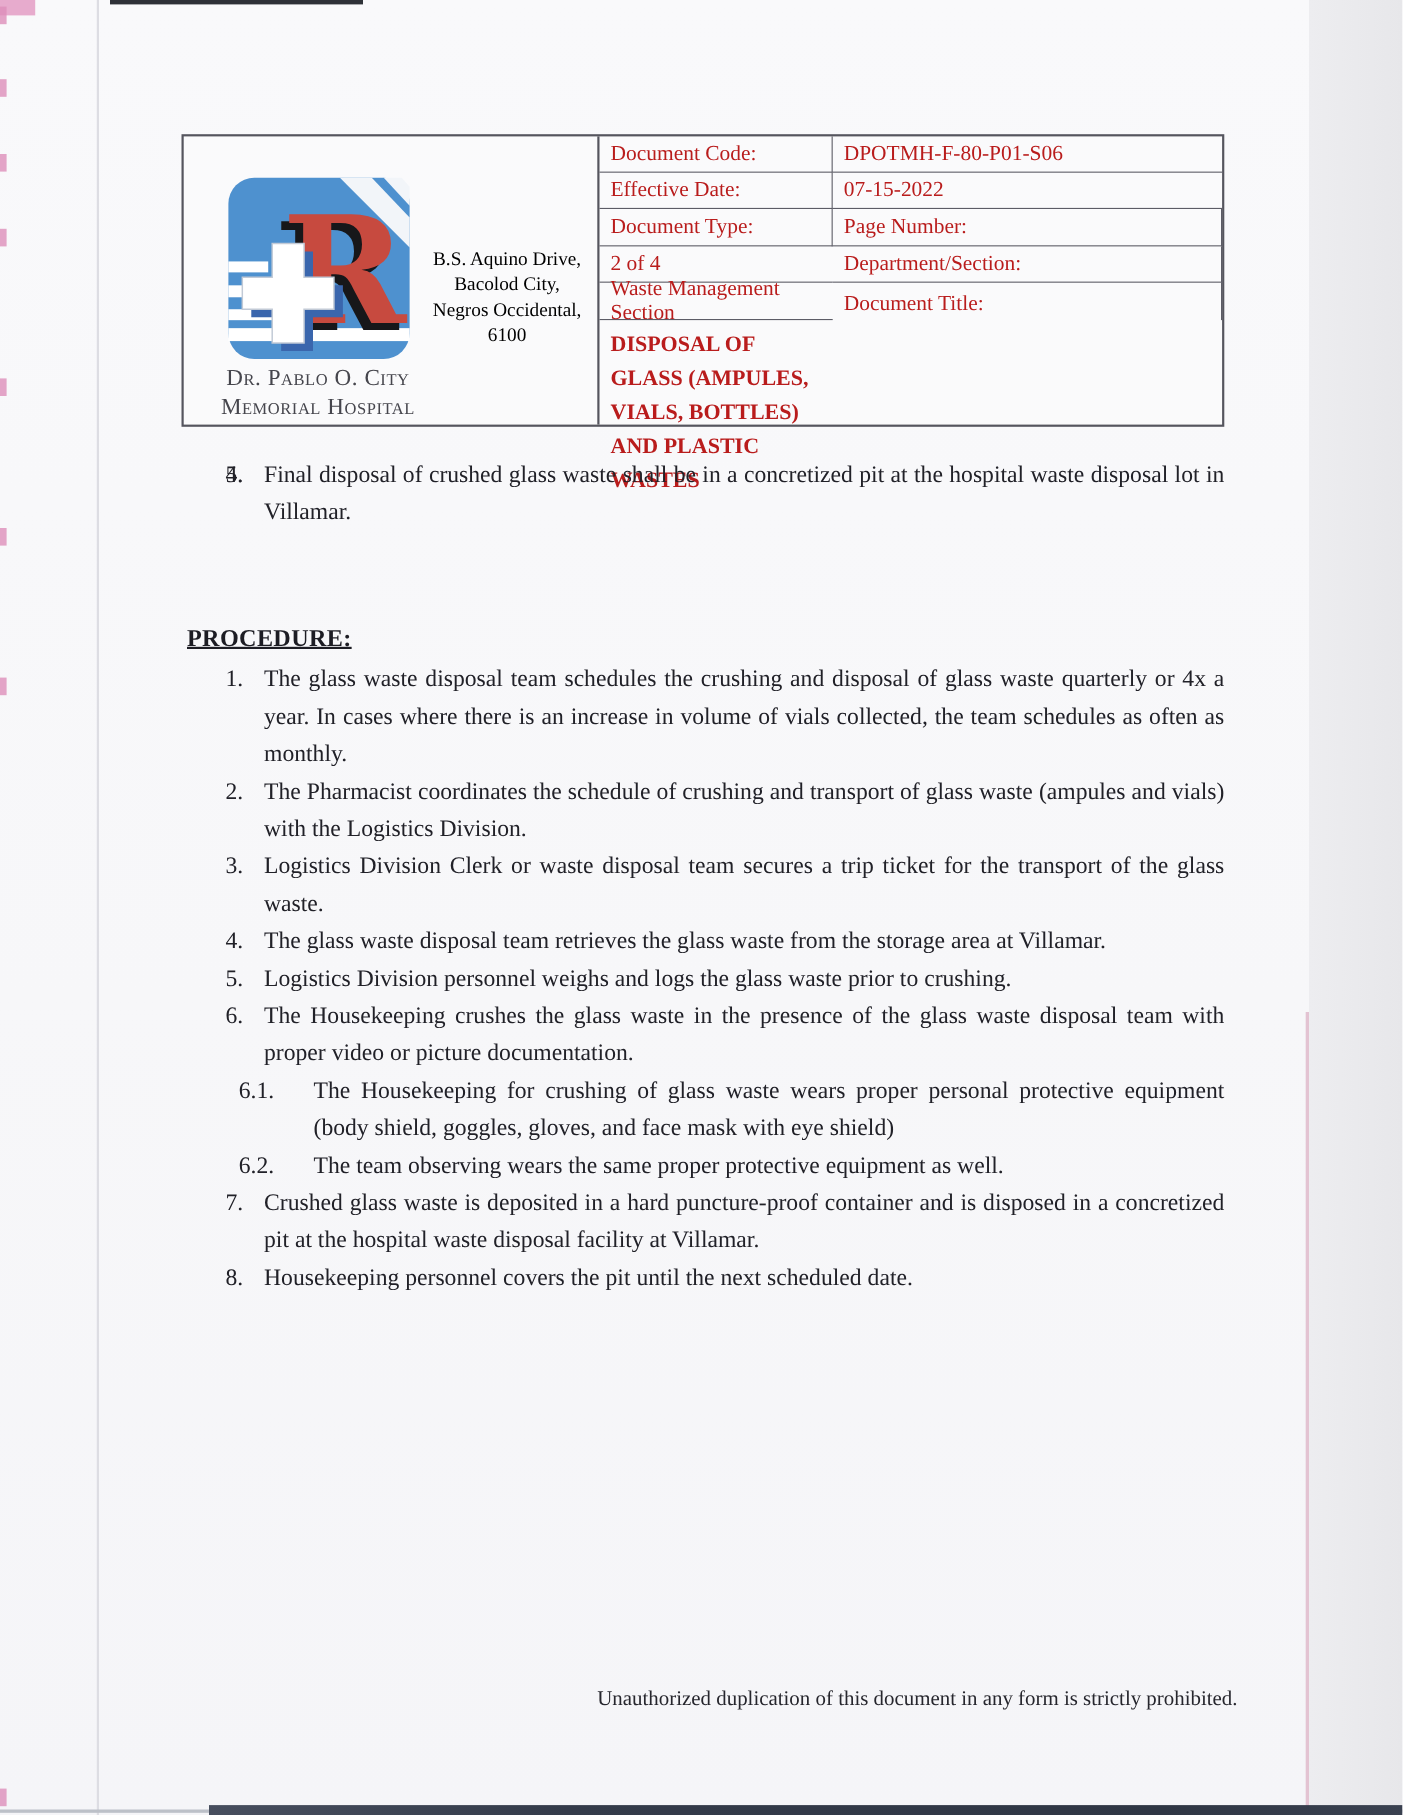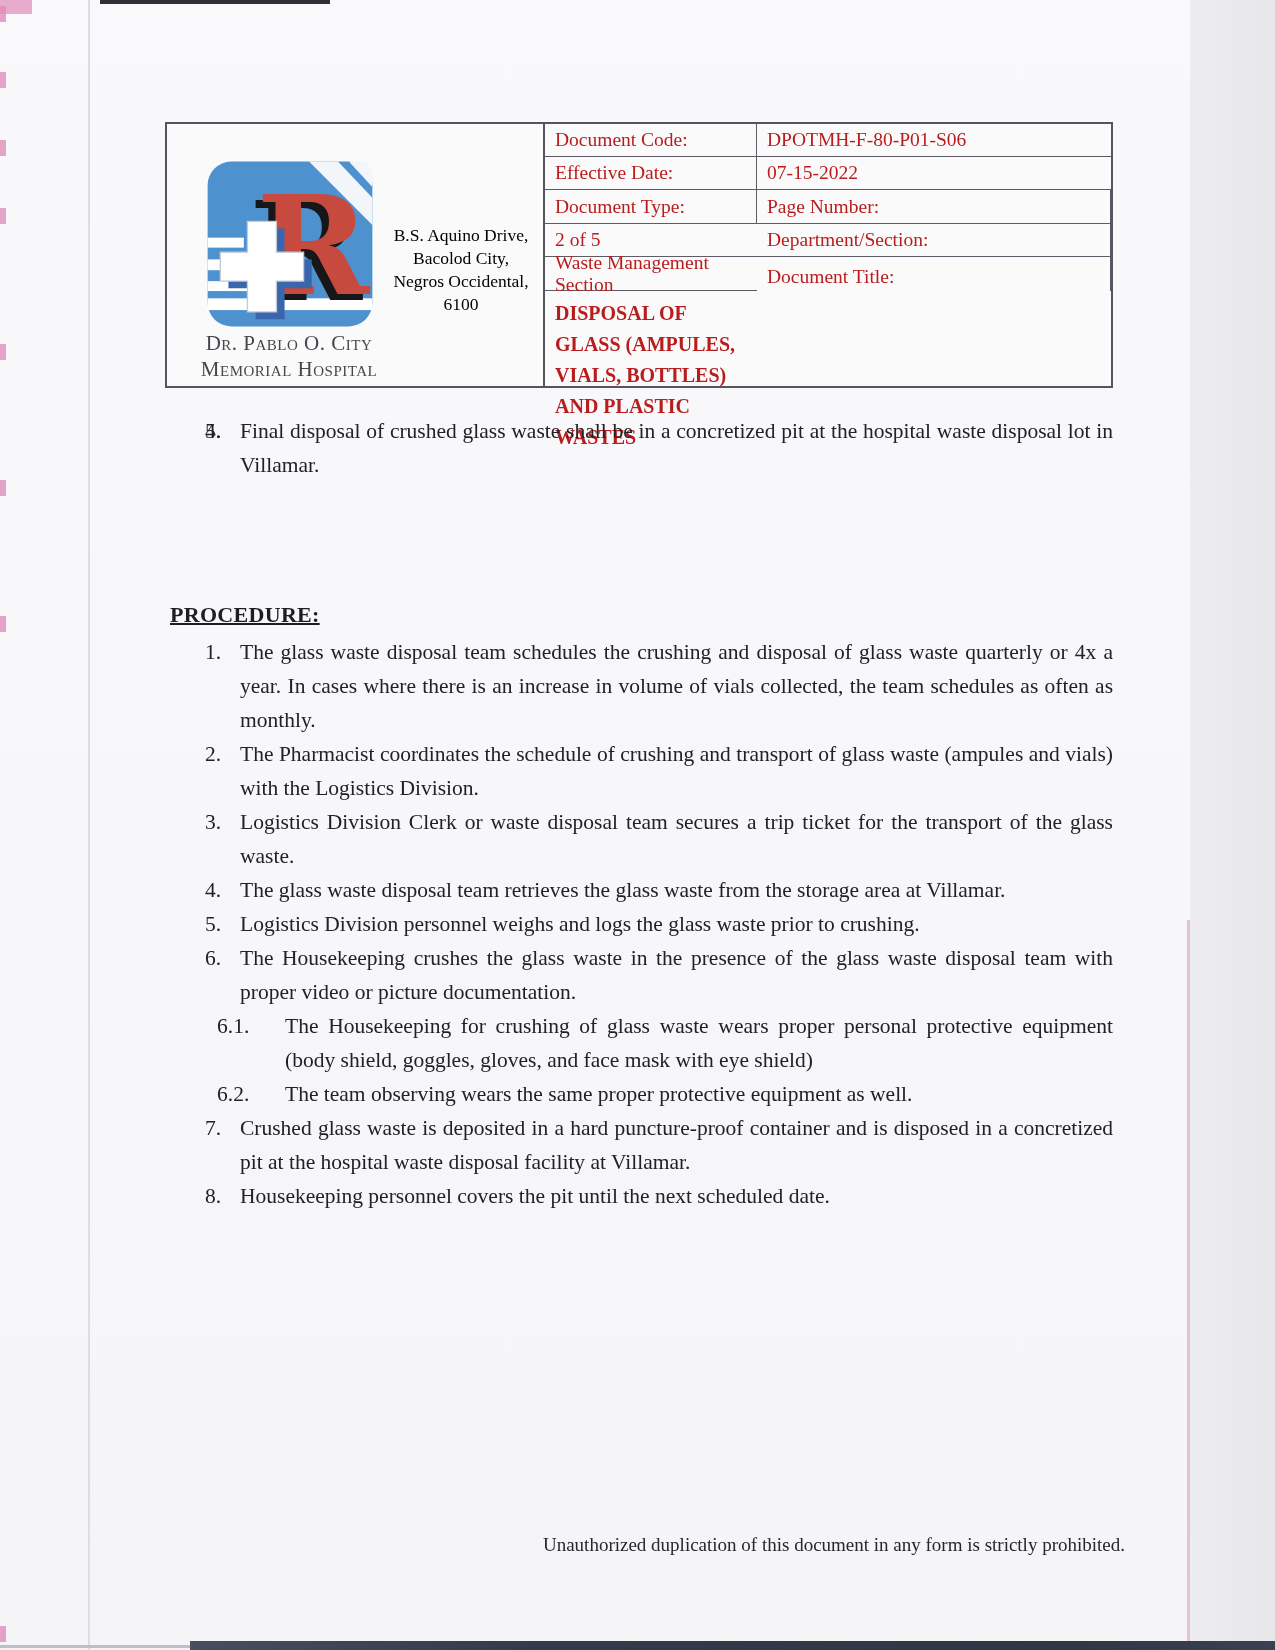--- a/index.html
+++ b/index.html
@@ -44,21 +44,21 @@
   .hv.title-value { align-items: flex-start; padding: 7px 12px 0 10px;
     font-weight: bold; font-size: 20px; line-height: 31px; }
   .hl.last { align-items: flex-start; padding-top: 9px; }
 
   
   .body-flow { position: absolute; left: 170px; top: 414px; width: 943px;
     font-size: 21.5px; line-height: 34px; color: #212128; }
   .li { position: relative; margin-left: 35px; padding-left: 35px; text-align: justify; }
   .li .num { position: absolute; left: 0; top: 0; }
   .li.sub { margin-left: 47px; padding-left: 68px; }
-  .proc-heading { margin-top: 116px; margin-bottom: 3px; font-weight: bold; font-size: 22px;
+  .proc-heading { margin-top: 81px; margin-bottom: 3px; font-weight: bold; font-size: 22px;
     letter-spacing: .3px; text-decoration: underline; text-decoration-thickness: 2px; color: #1d1d24; }
 
   .footer-note { position: absolute; right: 150px; top: 1534px; font-size: 19px; color: #26262d; margin-left: 16px; }
 </style>
 </head>
 <body>
 
 <div class="page">
 
   <div class="right-bed"></div>
@@ -107,21 +107,21 @@
         <div>6100</div>
       </div>
     </div>
     <div class="header-right">
       <div class="hl">Document Code:</div>
       <div class="hv">DPOTMH-F-80-P01-S06</div>
       <div class="hl">Effective Date:</div>
       <div class="hv">07-15-2022</div>
       <div class="hl">Document Type:</div>
       <div class="hl">Page Number:</div>
-      <div class="hv">2 of 5</div>
+      <div class="hv">2 of 4</div>
       <div class="hl">Department/Section:</div>
       <div class="hv">Waste Management Section</div>
       <div class="hl last">Document Title:</div>
       <div class="hv last title-value">DISPOSAL OF GLASS (AMPULES, VIALS, BOTTLES) AND PLASTIC WASTES</div>
     </div>
   </div>
 
   <div class="body-flow">
     <div class="li">
       <span class="num">4.</span>

